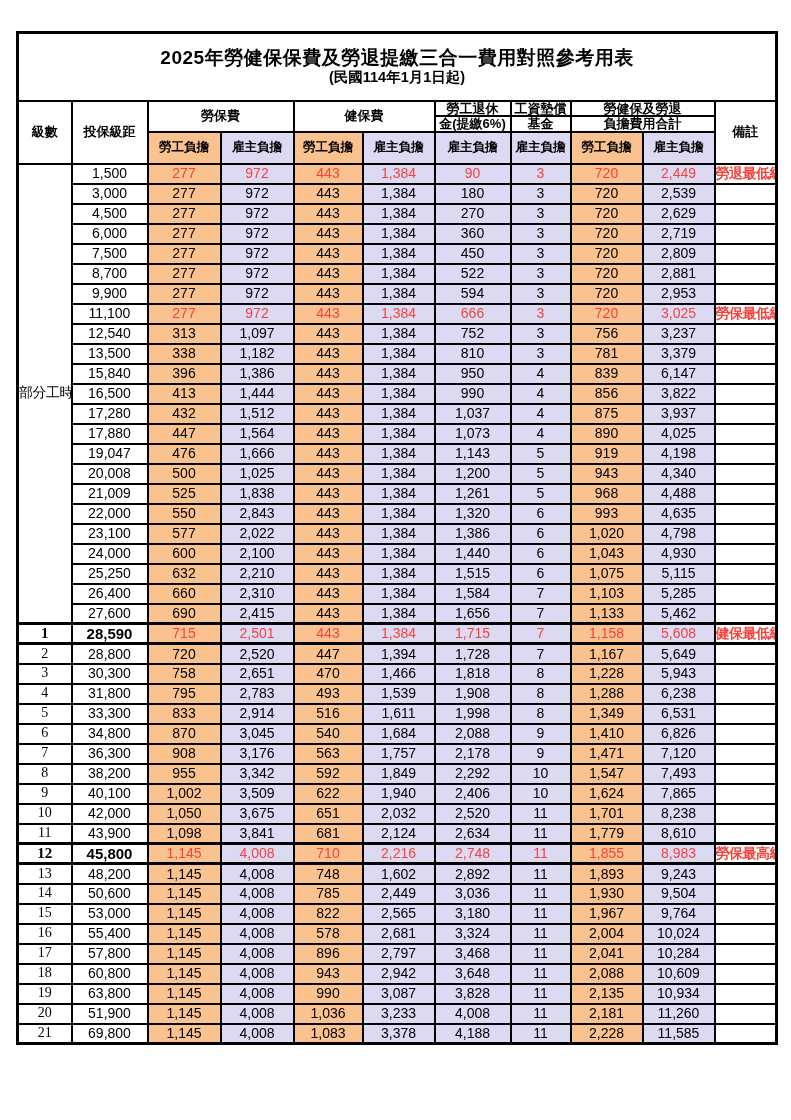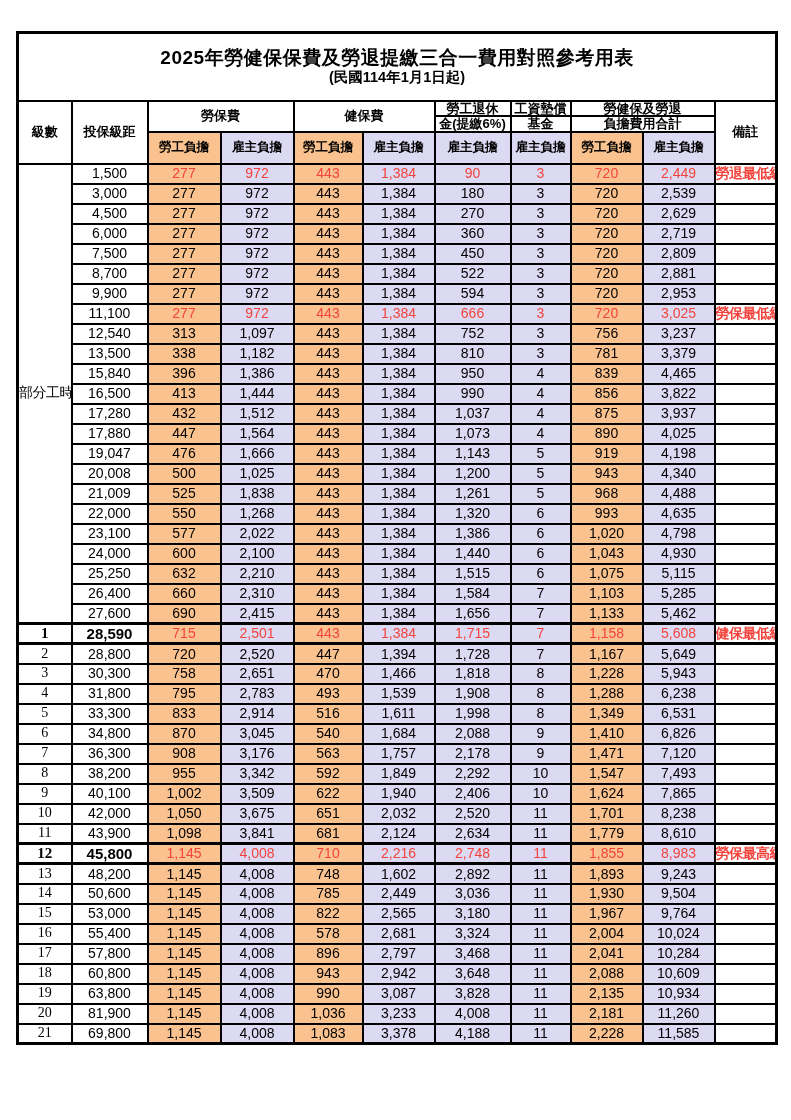--- a/index.html
+++ b/index.html
@@ -235,21 +235,21 @@
         <tr>
 
     <td class="c-bracket">15,840</td>
     <td class="bg-o">396</td>
     <td class="bg-l">1,386</td>
     <td class="bg-o">443</td>
     <td class="bg-l">1,384</td>
     <td class="bg-l">950</td>
     <td class="bg-l">4</td>
     <td class="bg-o">839</td>
-    <td class="bg-l">4,465</td>
+    <td class="bg-l">6,147</td>
     <td class="c-remark"></td>
   </tr>
         <tr>
 
     <td class="c-bracket">16,500</td>
     <td class="bg-o">413</td>
     <td class="bg-l">1,444</td>
     <td class="bg-o">443</td>
     <td class="bg-l">1,384</td>
     <td class="bg-l">990</td>
@@ -320,21 +320,21 @@
     <td class="bg-l">1,261</td>
     <td class="bg-l">5</td>
     <td class="bg-o">968</td>
     <td class="bg-l">4,488</td>
     <td class="c-remark"></td>
   </tr>
         <tr>
 
     <td class="c-bracket">22,000</td>
     <td class="bg-o">550</td>
-    <td class="bg-l">1,268</td>
+    <td class="bg-l">2,843</td>
     <td class="bg-o">443</td>
     <td class="bg-l">1,384</td>
     <td class="bg-l">1,320</td>
     <td class="bg-l">6</td>
     <td class="bg-o">993</td>
     <td class="bg-l">4,635</td>
     <td class="c-remark"></td>
   </tr>
         <tr>
 
@@ -643,21 +643,21 @@
     <td class="bg-o">990</td>
     <td class="bg-l">3,087</td>
     <td class="bg-l">3,828</td>
     <td class="bg-l">11</td>
     <td class="bg-o">2,135</td>
     <td class="bg-l">10,934</td>
     <td class="c-remark"></td>
   </tr>
         <tr>
     <td class="c-level">20</td>
-    <td class="c-bracket">81,900</td>
+    <td class="c-bracket">51,900</td>
     <td class="bg-o">1,145</td>
     <td class="bg-l">4,008</td>
     <td class="bg-o">1,036</td>
     <td class="bg-l">3,233</td>
     <td class="bg-l">4,008</td>
     <td class="bg-l">11</td>
     <td class="bg-o">2,181</td>
     <td class="bg-l">11,260</td>
     <td class="c-remark"></td>
   </tr>

